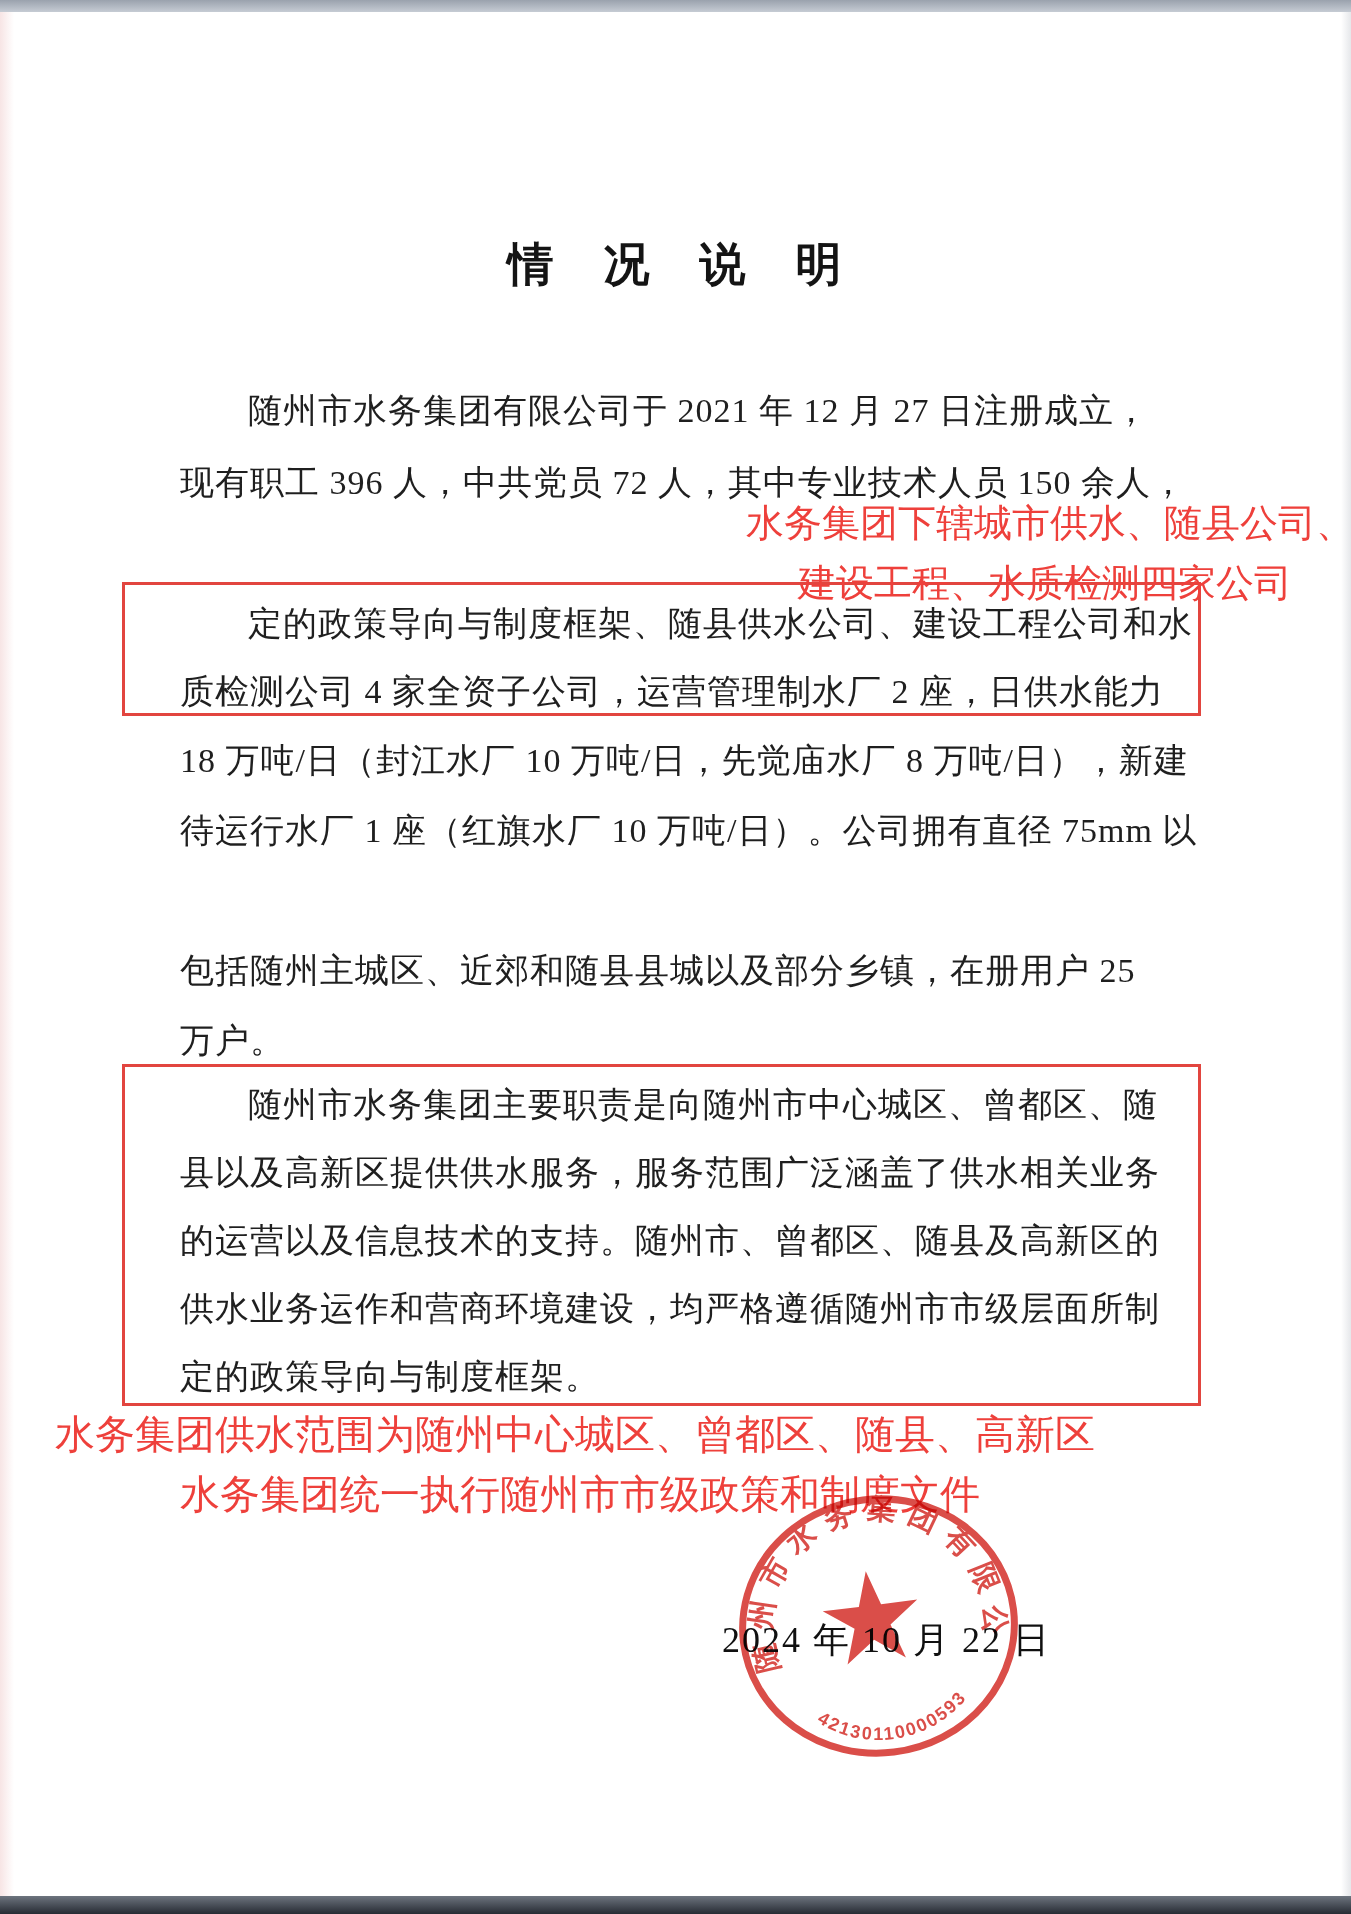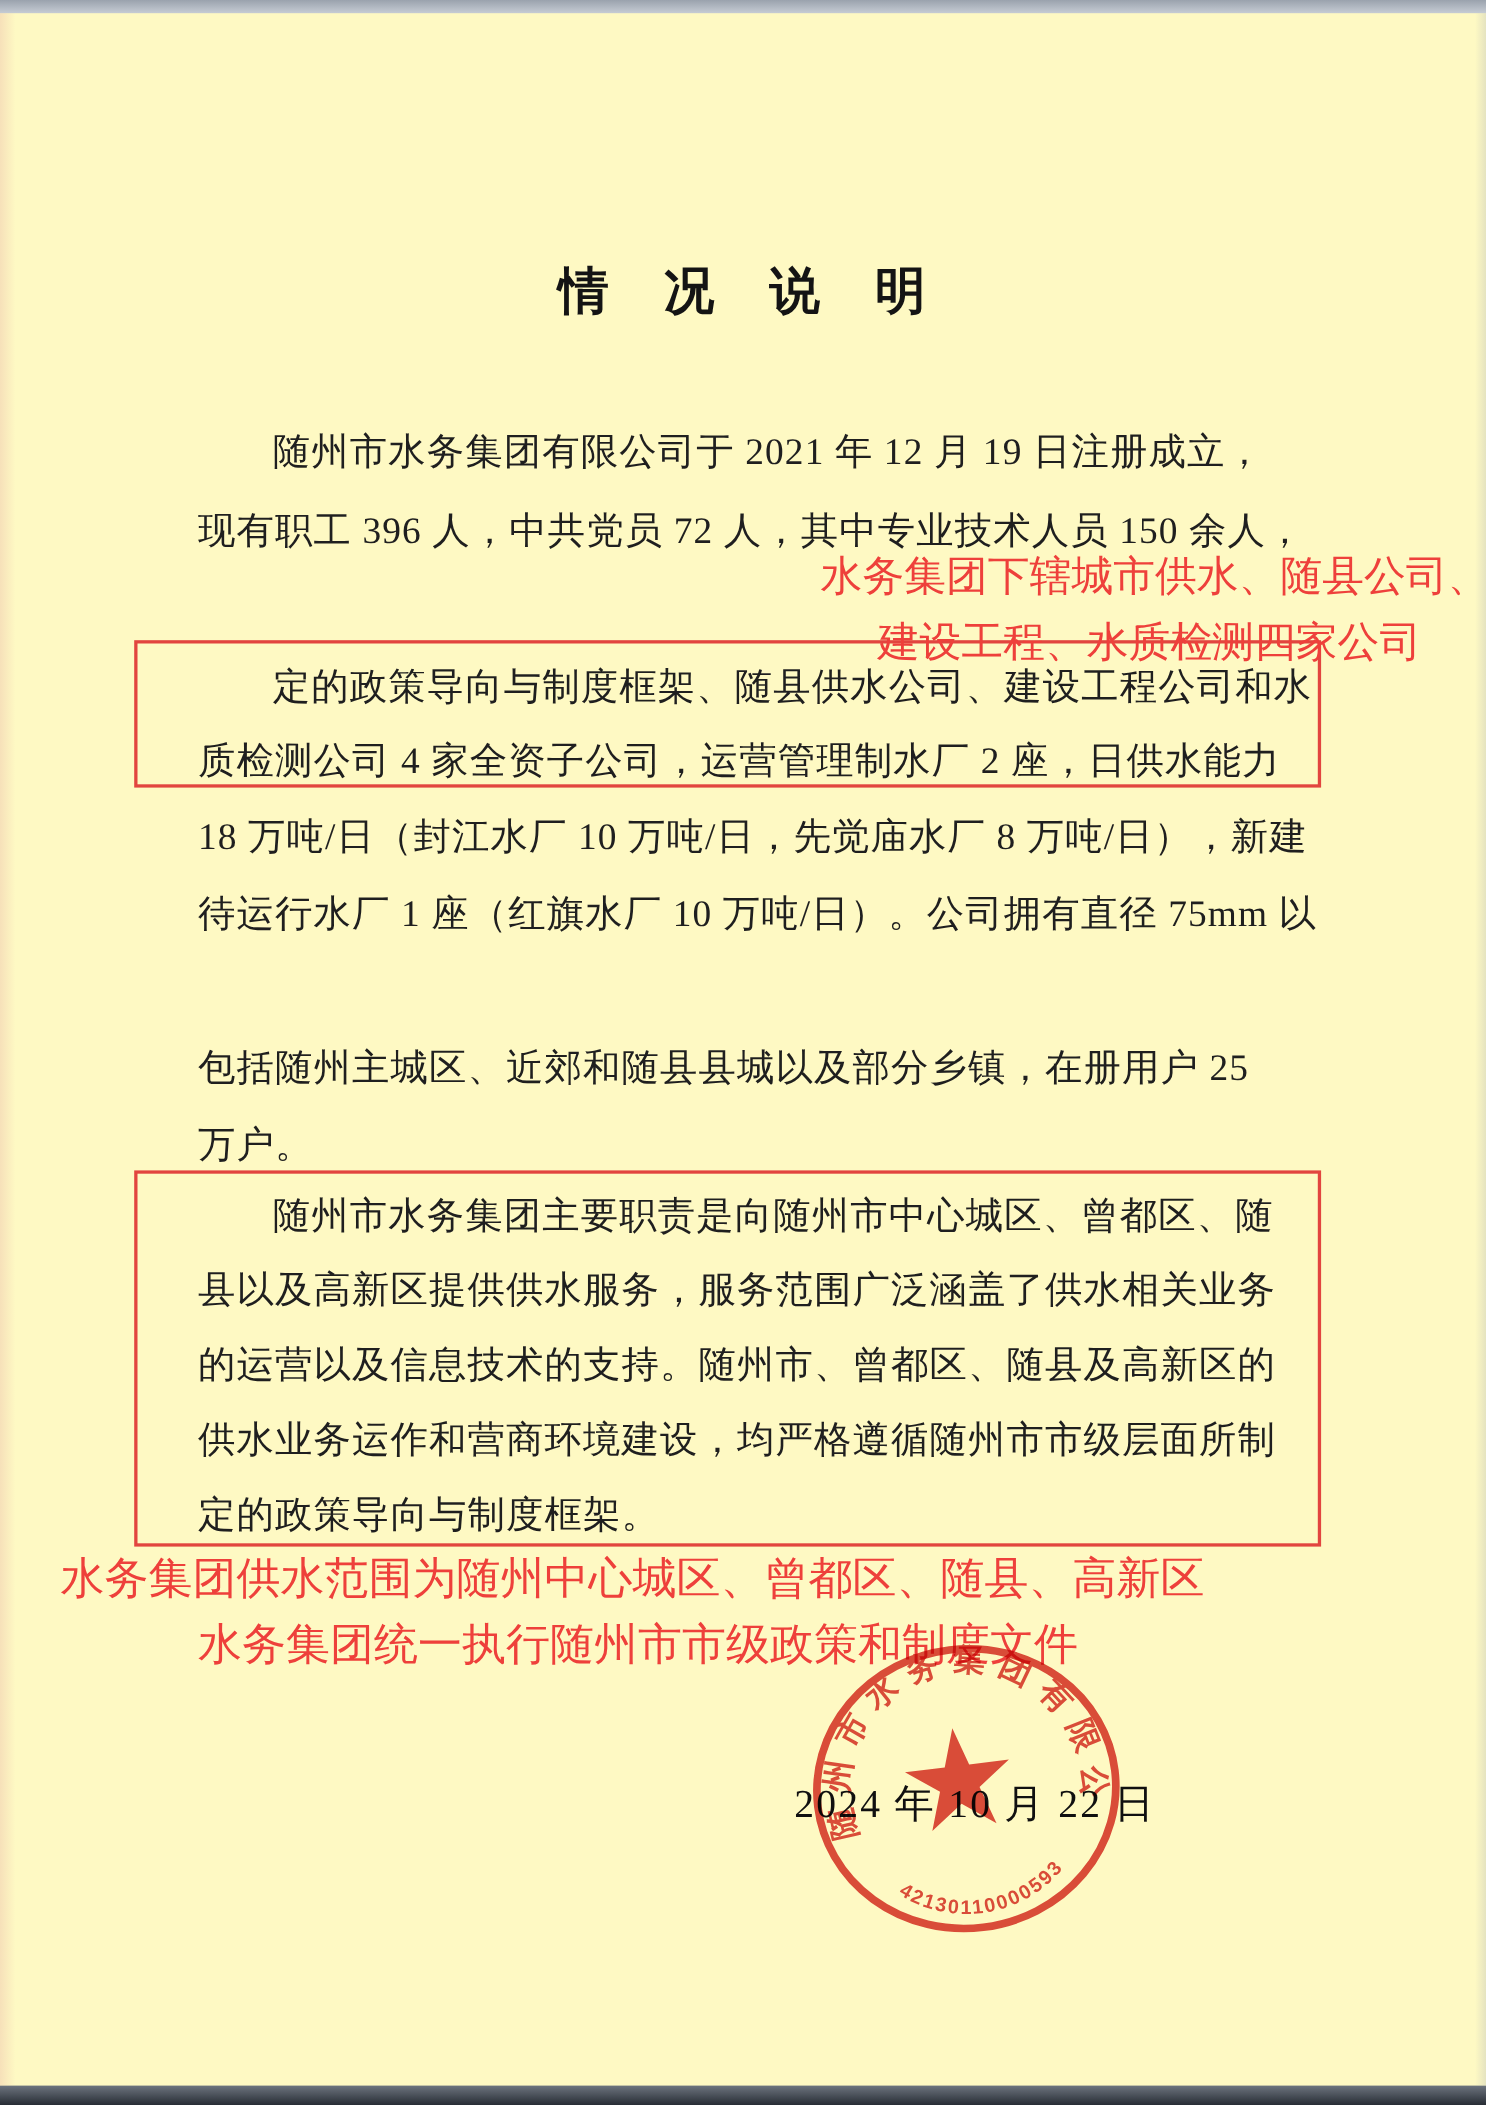--- a/index.html
+++ b/index.html
@@ -1,19 +1,19 @@
 <!DOCTYPE html>
 <html><head>
 <meta charset="utf-8">
 <style>
   html,body{margin:0;padding:0;background:#e9eaec;}
   .page{
     position:relative;
     width:1351px;height:1914px;
-    background:#fef9c3;
+    background:#ffffff;
     overflow:hidden;
     font-family:"Liberation Serif","DejaVu Serif",serif;
   }
   .scan-top{position:absolute;left:0;top:0;width:1351px;height:12px;
     background:linear-gradient(180deg,#9aa2ad,#c6ccd4);}
   .scan-bottom{position:absolute;left:0;top:1896px;width:1351px;height:18px;
     background:linear-gradient(180deg,#6d747e,#262b33);}
   .scan-left{position:absolute;left:0;top:12px;width:14px;height:1884px;
     background:linear-gradient(90deg,rgba(226,160,160,.28),rgba(226,160,160,0));}
   .scan-right{position:absolute;right:0;top:12px;width:10px;height:1884px;
@@ -68,21 +68,21 @@
 
 <div class="page">
 
   <div class="scan-top"></div>
   <div class="scan-bottom"></div>
   <div class="scan-left"></div>
   <div class="scan-right"></div>
 
   <div class="doc-title">情　况　说　明</div>
 
-  <div class="line indent" style="top:388px">随州市水务集团有限公司于 2021 年 12 月 19 日注册成立，</div>
+  <div class="line indent" style="top:388px">随州市水务集团有限公司于 2021 年 12 月 27 日注册成立，</div>
   <div class="line" style="top:460px">现有职工 396 人，中共党员 72 人，其中专业技术人员 150 余人，</div>
 
   <div class="hl-box hl-box-1"></div>
   <div class="line indent" style="top:601px">定的政策导向与制度框架、随县供水公司、建设工程公司和水</div>
   <div class="line" style="top:669px">质检测公司 4 家全资子公司，运营管理制水厂 2 座，日供水能力</div>
   <div class="line" style="top:738px">18 万吨/日（封江水厂 10 万吨/日，先觉庙水厂 8 万吨/日），新建</div>
   <div class="line" style="top:808px">待运行水厂 1 座（红旗水厂 10 万吨/日）。公司拥有直径 75mm 以</div>
   <div class="line" style="top:948px">包括随州主城区、近郊和随县县城以及部分乡镇，在册用户 25</div>
   <div class="line" style="top:1018px">万户。</div>
 

